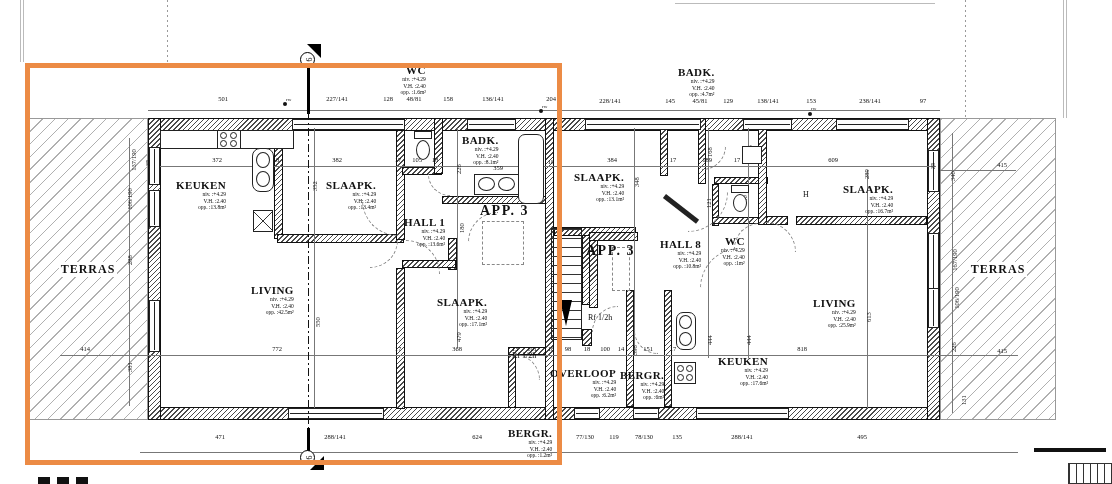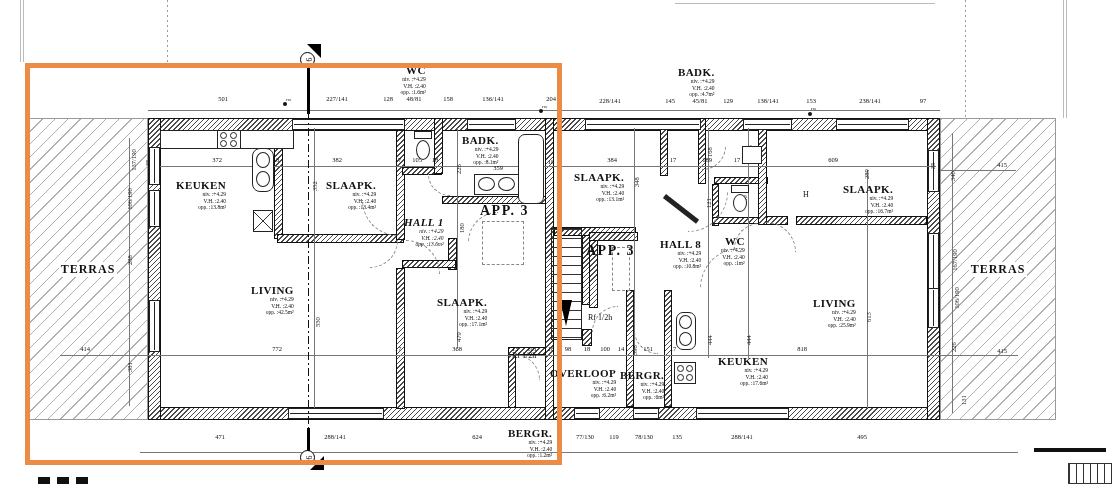--- a/index.html
+++ b/index.html
@@ -249,21 +249,21 @@
         <div class="iline"><span class="k">niv. :</span><span class="v">+4.29</span></div>
         <div class="iline"><span class="k">V.H. :</span><span class="v">2.40</span></div>
         <div class="iline"><span class="k">opp. :</span><span class="v">1.6m²</span></div>
       </div>
       <div class="room" style="left: 462px; top: 134px;">
         <div class="rtitle">BADK.</div>
         <div class="iline"><span class="k">niv. :</span><span class="v">+4.29</span></div>
         <div class="iline"><span class="k">V.H. :</span><span class="v">2.40</span></div>
         <div class="iline"><span class="k">opp. :</span><span class="v">8.1m²</span></div>
       </div>
-      <div class="room" style="left: 404px; top: 216px; font-style: italic;">
+      <div class="room" style="left: 404px; top: 216px;">
         <div class="rtitle">HALL 1</div>
         <div class="iline"><span class="k">niv. :</span><span class="v">+4.29</span></div>
         <div class="iline"><span class="k">V.H. :</span><span class="v">2.40</span></div>
         <div class="iline"><span class="k">opp. :</span><span class="v">13.6m²</span></div>
       </div>
       <div class="room" style="left: 251px; top: 284px;">
         <div class="rtitle">LIVING</div>
         <div class="iline"><span class="k">niv. :</span><span class="v">+4.29</span></div>
         <div class="iline"><span class="k">V.H. :</span><span class="v">2.40</span></div>
         <div class="iline"><span class="k">opp. :</span><span class="v">42.5m²</span></div>

